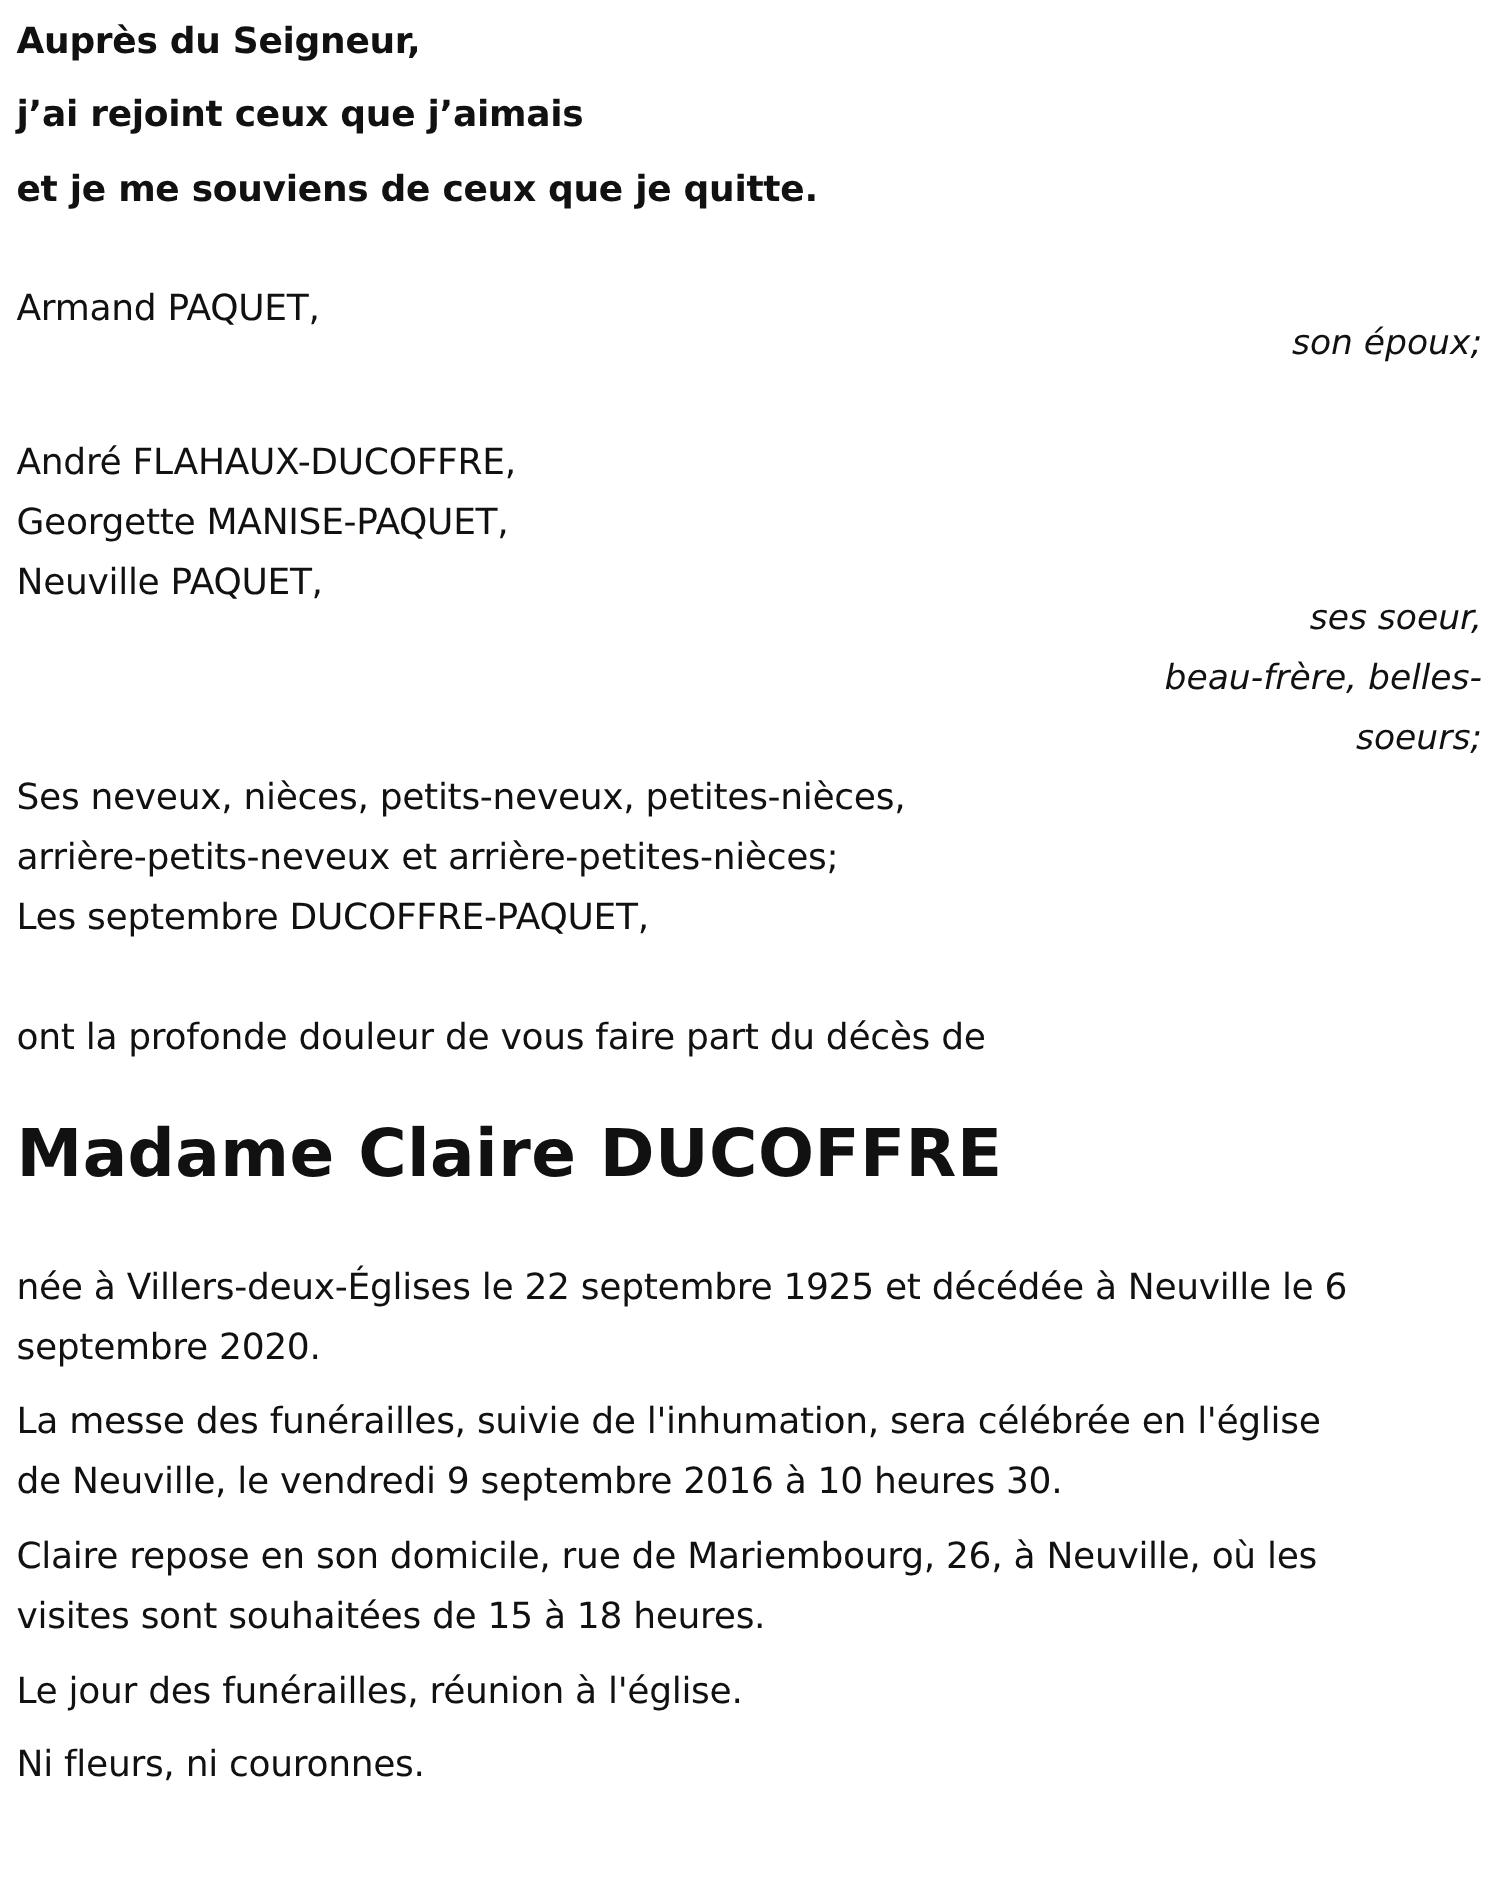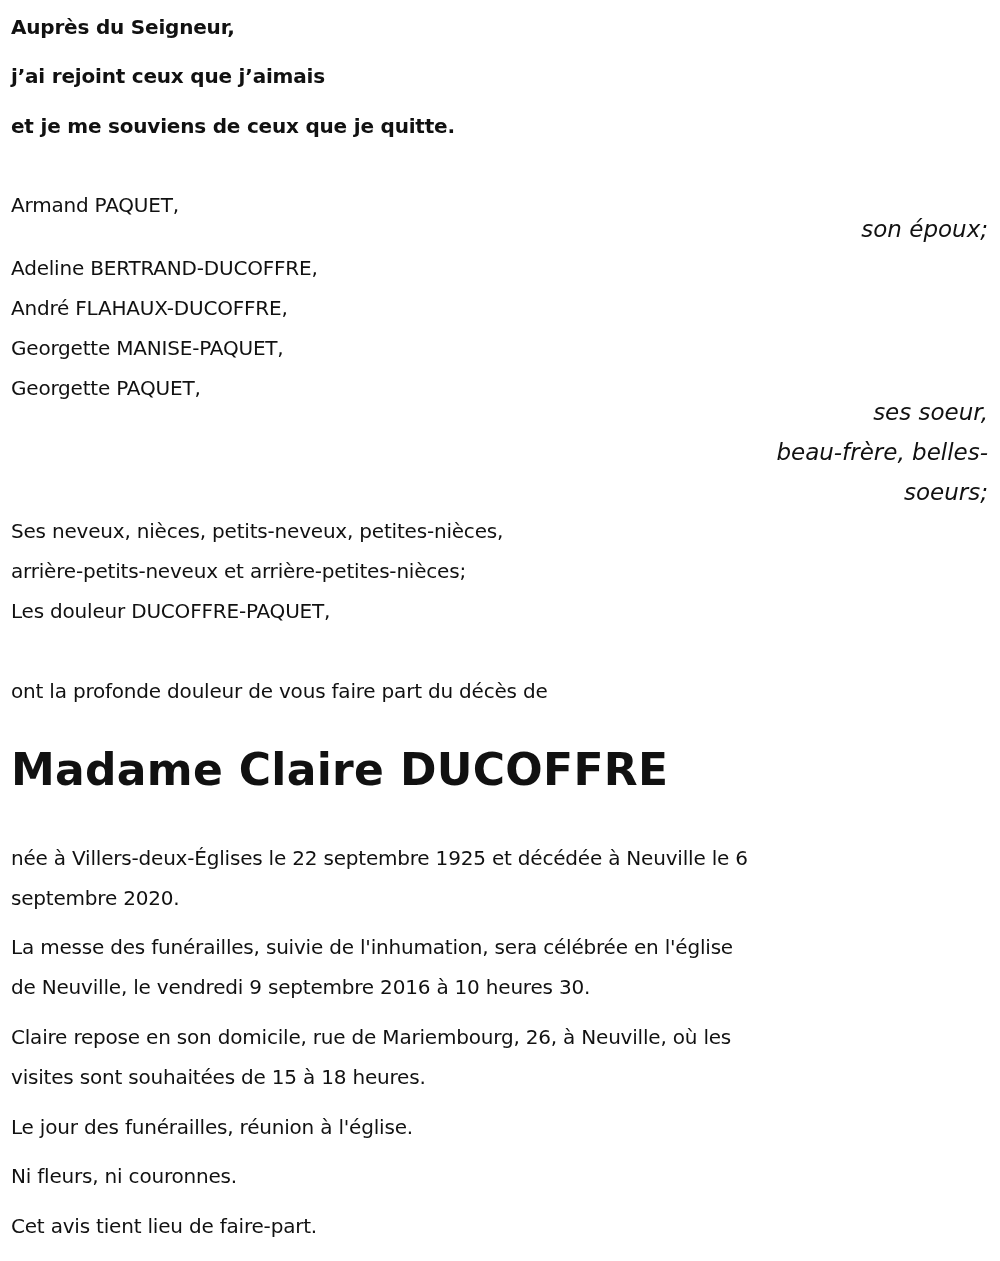--- a/index.html
+++ b/index.html
@@ -1,52 +1,50 @@
 <!DOCTYPE html>
 <html><head>
 <meta charset="utf-8">
 <style>
   html, body { margin:0; padding:0; background:#ffffff; }
   body { width:1000px; height:1261px; overflow:hidden; color:#111111;
          font-family:"DejaVu Sans", sans-serif; }
   .page { position:relative; width:1000px; height:1261px; }
-  .ln { position:absolute; left:11px; font-size:20px; line-height:30px; white-space:nowrap; letter-spacing:-0.2px; }
+  .ln { position:absolute; left:11px; font-size:24px; line-height:30px; white-space:nowrap; letter-spacing:-0.2px; }
   .b { font-weight:bold; }
   .r { position:absolute; right:12px; font-size:23px; line-height:30px; font-style:italic; text-align:right; white-space:nowrap; }
   .h { position:absolute; left:11px; font-size:44px; font-weight:bold; line-height:44px; letter-spacing:0.3px; }
 </style>
 </head>
 <body>
 
 <div class="page">
   <div class="ln b" style="top:12px">Auprès du Seigneur,</div>
   <div class="ln b" style="top:61px">j’ai rejoint ceux que j’aimais</div>
   <div class="ln b" style="top:111px">et je me souviens de ceux que je quitte.</div>
 
   <div class="ln" style="top:190px">Armand PAQUET,</div>
   <div class="r" style="top:214px">son époux;</div>
 
-  <div class="ln" style="top:253px">Adeline BERTRAND-DUCOFFRE,</div>
   <div class="ln" style="top:293px">André FLAHAUX-DUCOFFRE,</div>
   <div class="ln" style="top:333px">Georgette MANISE-PAQUET,</div>
-  <div class="ln" style="top:373px">Georgette PAQUET,</div>
+  <div class="ln" style="top:373px">Neuville PAQUET,</div>
   <div class="r" style="top:397px">ses soeur,</div>
   <div class="r" style="top:437px">beau-frère, belles-</div>
   <div class="r" style="top:477px">soeurs;</div>
 
   <div class="ln" style="top:516px">Ses neveux, nièces, petits-neveux, petites-nièces,</div>
   <div class="ln" style="top:556px">arrière-petits-neveux et arrière-petites-nièces;</div>
-  <div class="ln" style="top:596px">Les douleur DUCOFFRE-PAQUET,</div>
+  <div class="ln" style="top:596px">Les septembre DUCOFFRE-PAQUET,</div>
 
   <div class="ln" style="top:676px">ont la profonde douleur de vous faire part du décès de</div>
 
   <div class="h" style="top:748px">Madame Claire DUCOFFRE</div>
 
   <div class="ln" style="top:843px">née à Villers-deux-Églises le 22 septembre 1925 et décédée à Neuville le 6</div>
   <div class="ln" style="top:883px">septembre 2020.</div>
   <div class="ln" style="top:932px">La messe des funérailles, suivie de l'inhumation, sera célébrée en l'église</div>
   <div class="ln" style="top:972px">de Neuville, le vendredi 9 septembre 2016 à 10 heures 30.</div>
   <div class="ln" style="top:1022px">Claire repose en son domicile, rue de Mariembourg, 26, à Neuville, où les</div>
   <div class="ln" style="top:1062px">visites sont souhaitées de 15 à 18 heures.</div>
   <div class="ln" style="top:1112px">Le jour des funérailles, réunion à l'église.</div>
   <div class="ln" style="top:1161px">Ni fleurs, ni couronnes.</div>
-  <div class="ln" style="top:1211px">Cet avis tient lieu de faire-part.</div>
 </div>
 
 </body></html>

